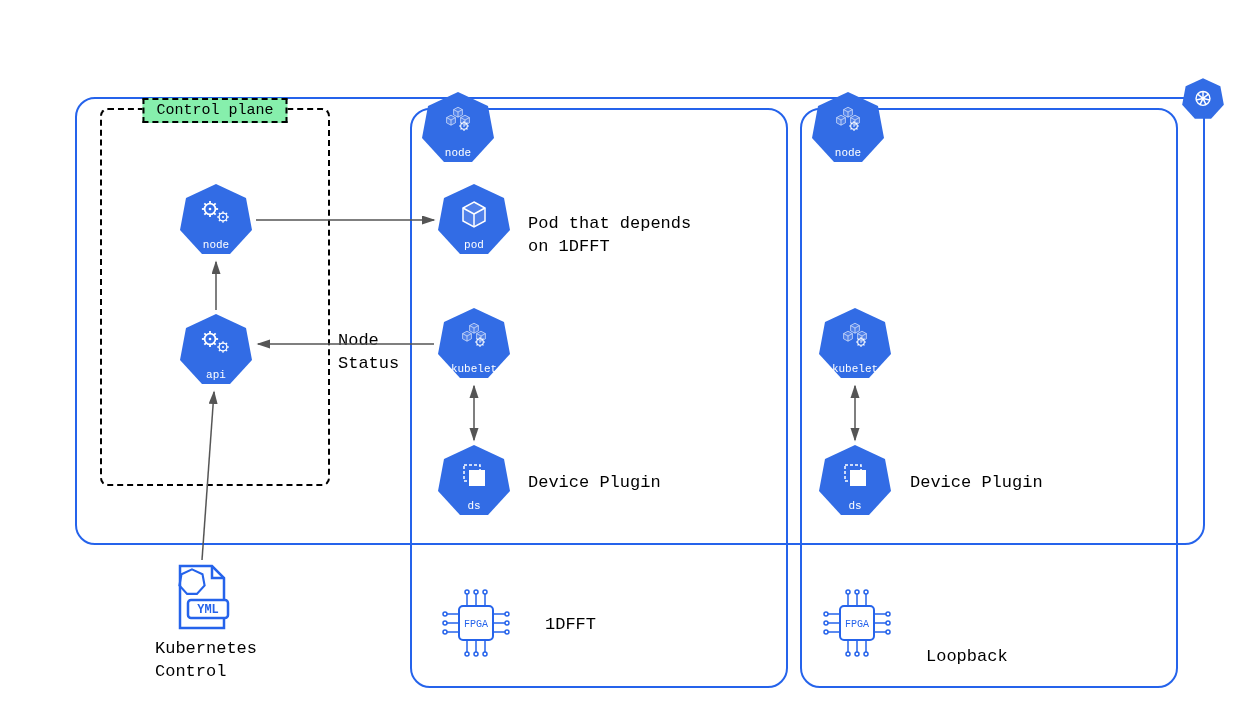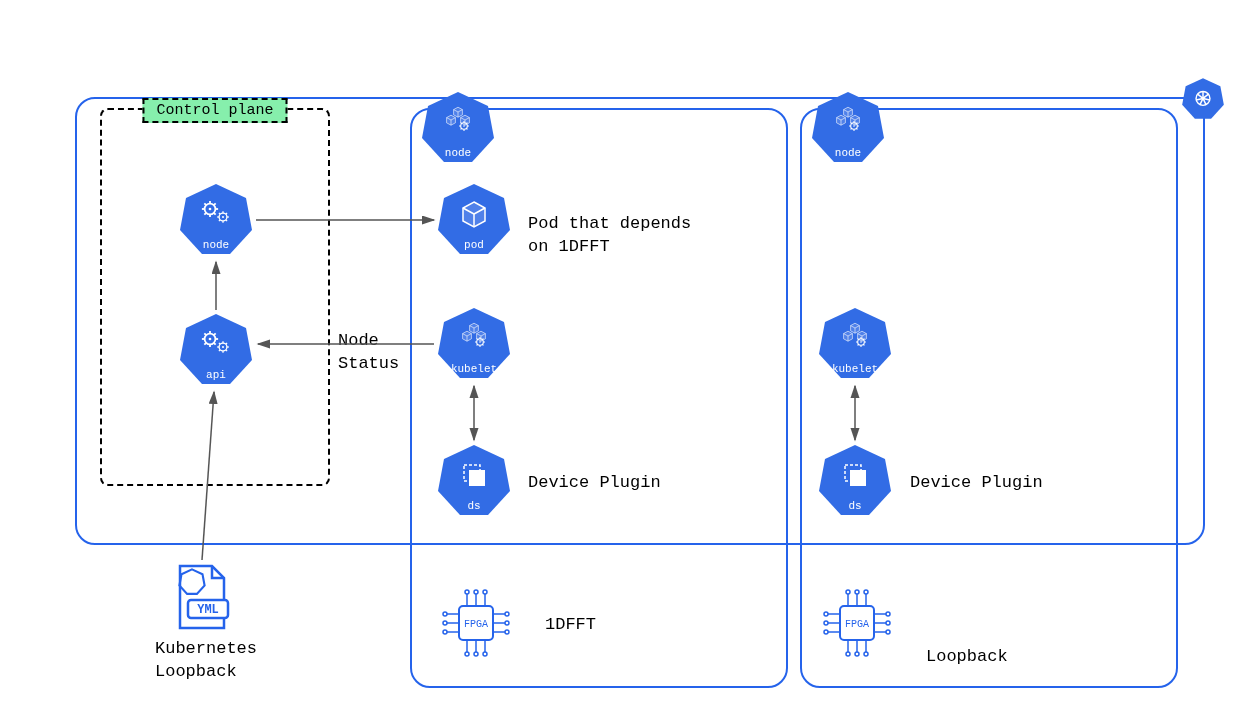--- a/index.html
+++ b/index.html
@@ -344,21 +344,21 @@
     <path d="M8 4 L40 4 L52 16 L52 66 L8 66 Z" fill="none" stroke="#2563eb" stroke-width="2.5"></path>
     <path d="M40 4 L40 16 L52 16" fill="none" stroke="#2563eb" stroke-width="2.5"></path>
     <g transform="translate(20,20) scale(0.35)">
       <use href="#hept" fill="none" stroke="#2563eb" stroke-width="6" transform="translate(-38,-38)"></use>
     </g>
     <rect x="16" y="38" width="40" height="18" rx="3" fill="#fff" stroke="#2563eb" stroke-width="2.5"></rect>
     <text x="36" y="51" text-anchor="middle" font-size="12" font-family="Courier New" fill="#2563eb" font-weight="bold">YML</text>
   </svg>
 </div>
 <div class="txt" style="left:155px; top:638px; white-space:pre;">Kubernetes
-Loopback</div>
+Control</div>
 
 <div class="txt" style="left:338px; top:330px; white-space:pre;">Node
 Status</div>
 
 <svg style="position:absolute; left:0; top:0; width:1255px; height:714px; pointer-events:none;">
 
   <line x1="256" y1="220" x2="434" y2="220" class="arrow-line" marker-end="url(#ah)"></line>
 
   <line x1="216" y1="310" x2="216" y2="262" class="arrow-line" marker-end="url(#ah)"></line>
 

